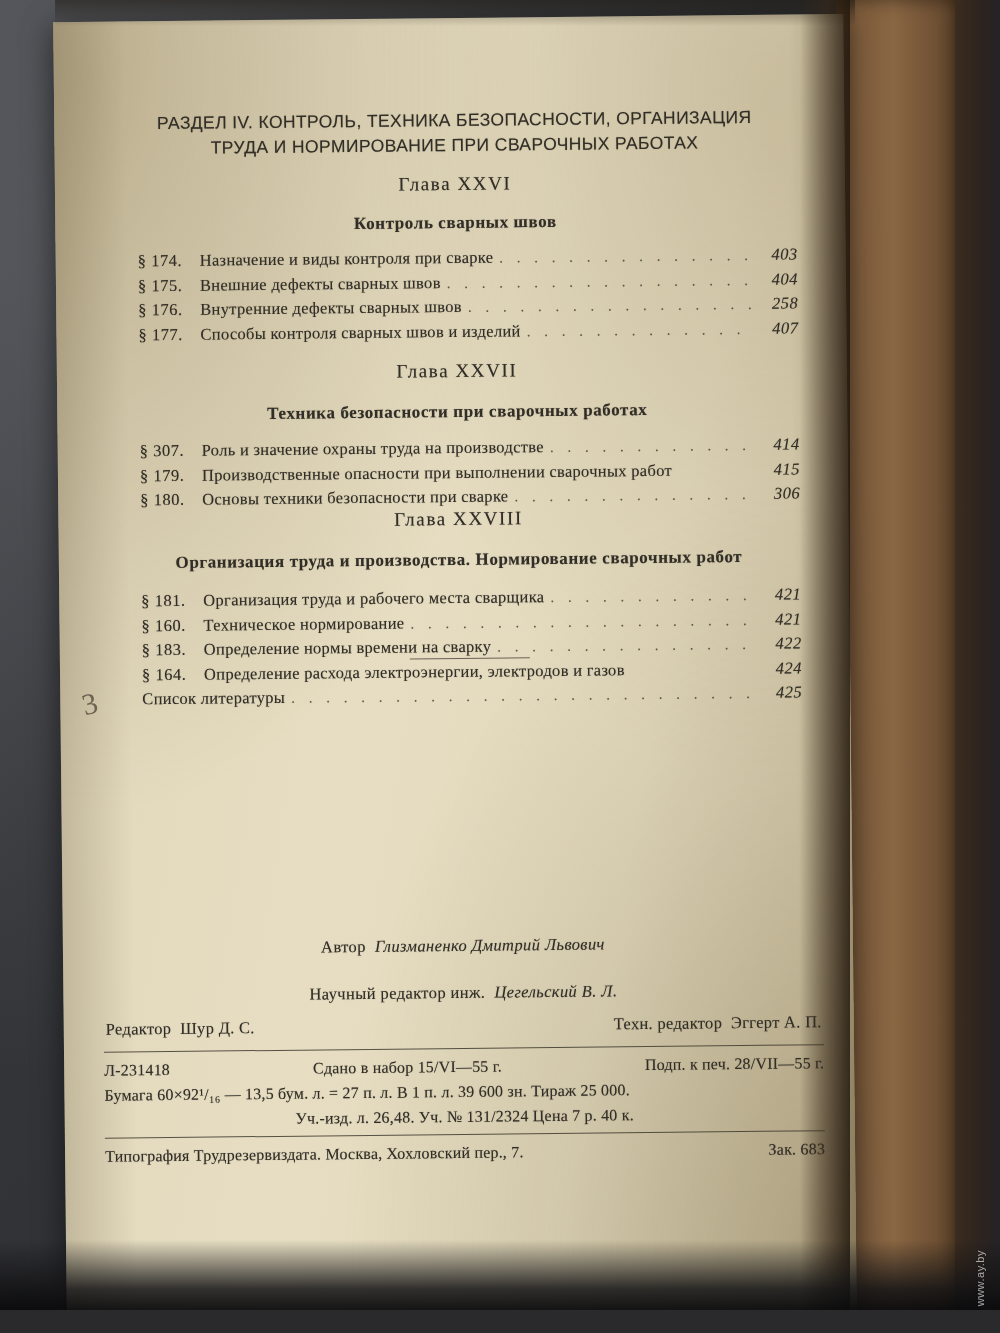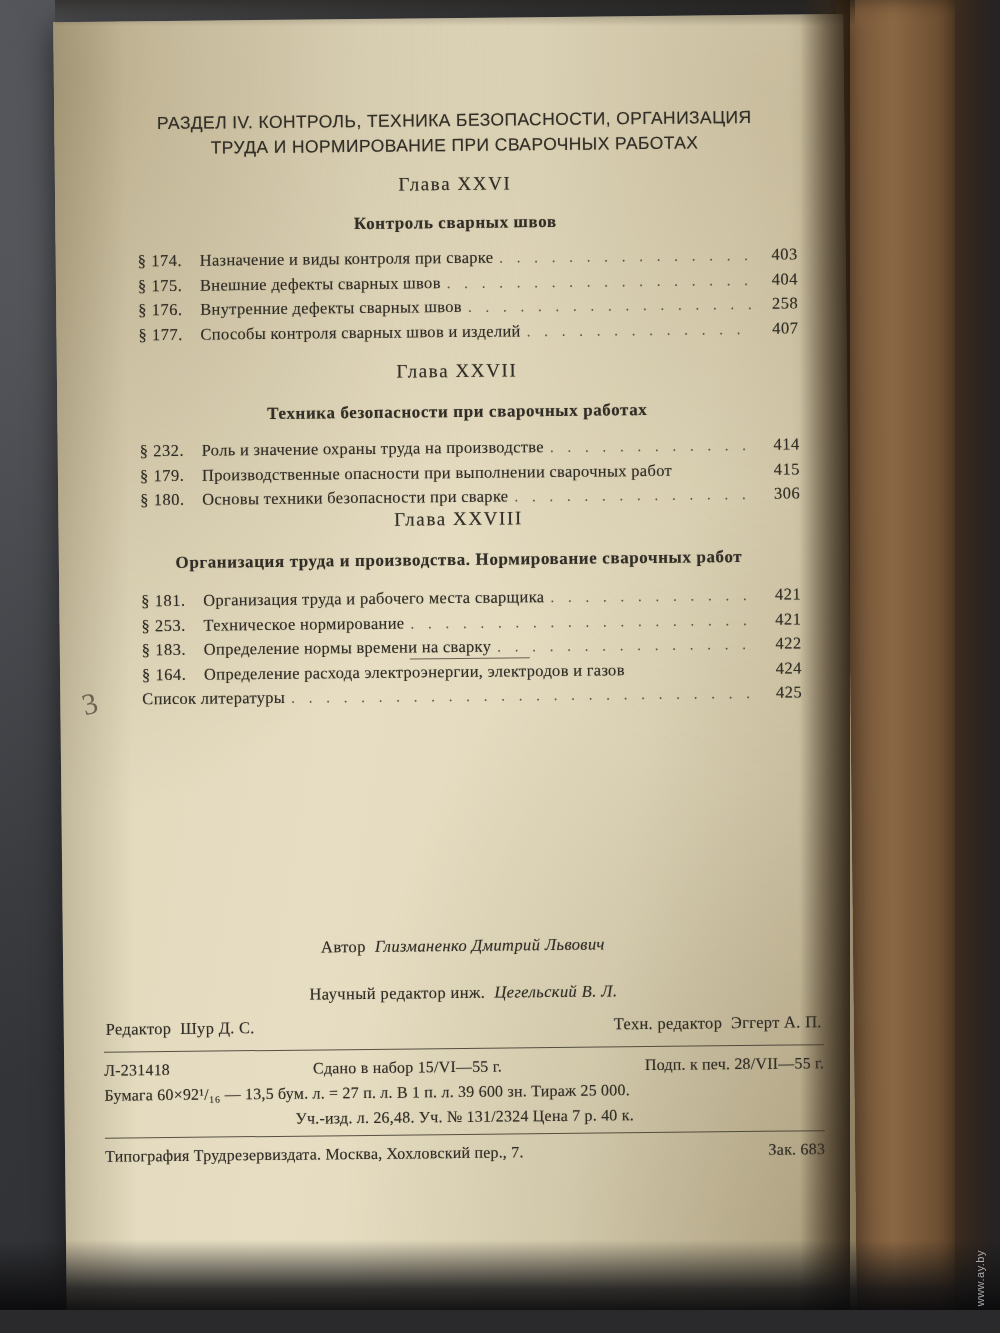--- a/index.html
+++ b/index.html
@@ -163,20 +163,21 @@
     margin: 0 6px;
     letter-spacing: 5px;
     font-size: 15px;
     opacity: 0.75;
     text-align: left;
   }
   .toc-page {
     flex: 0 0 40px;
     text-align: right;
     letter-spacing: 0.5px;
+    font-style: italic;
   }
   .toc-row.noindent .toc-num { width: 0; flex: 0 0 0; }
   .rule {
     position: absolute;
     left: 350px;
     top: 640px;
     width: 120px;
     height: 1px;
     background: #4a4438;
     opacity: 0.8;
@@ -297,21 +298,21 @@
         <span class="toc-dots">. . . . . . . . . . . . . . . . . . . . . . . . . . .</span>
         <span class="toc-page">407</span>
       </div>
     </div>
 
     <div class="chapter ink" style="top:342px;">Глава XXVII</div>
     <div class="chapter-title ink" style="top:384px;">Техника безопасности при сварочных работах</div>
 
     <div class="toc ink" style="top:418px;">
       <div class="toc-row">
-        <span class="toc-num">§ 232.</span>
+        <span class="toc-num">§ 307.</span>
         <span class="toc-label">Роль и значение охраны труда на производстве</span>
         <span class="toc-dots">. . . . . . . . . . . . . . . . . . . . . . . . . . .</span>
         <span class="toc-page">414</span>
       </div>
       <div class="toc-row">
         <span class="toc-num">§ 179.</span>
         <span class="toc-label">Производственные опасности при выполнении сварочных работ</span>
         <span class="toc-dots"> </span>
         <span class="toc-page">415</span>
       </div>
@@ -327,21 +328,21 @@
     <div class="chapter-title ink" style="top:532px;">Организация труда и производства. Нормирование сварочных работ</div>
 
     <div class="toc ink" style="top:568px;">
       <div class="toc-row">
         <span class="toc-num">§ 181.</span>
         <span class="toc-label">Организация труда и рабочего места сварщика</span>
         <span class="toc-dots">. . . . . . . . . . . . . . . . . . . . . . . . . . .</span>
         <span class="toc-page">421</span>
       </div>
       <div class="toc-row">
-        <span class="toc-num">§ 253.</span>
+        <span class="toc-num">§ 160.</span>
         <span class="toc-label">Техническое нормирование</span>
         <span class="toc-dots">. . . . . . . . . . . . . . . . . . . . . . . . . . .</span>
         <span class="toc-page">421</span>
       </div>
       <div class="toc-row">
         <span class="toc-num">§ 183.</span>
         <span class="toc-label">Определение нормы времени на сварку</span>
         <span class="toc-dots">. . . . . . . . . . . . . . . . . . . . . . . . . . .</span>
         <span class="toc-page">422</span>
       </div>

